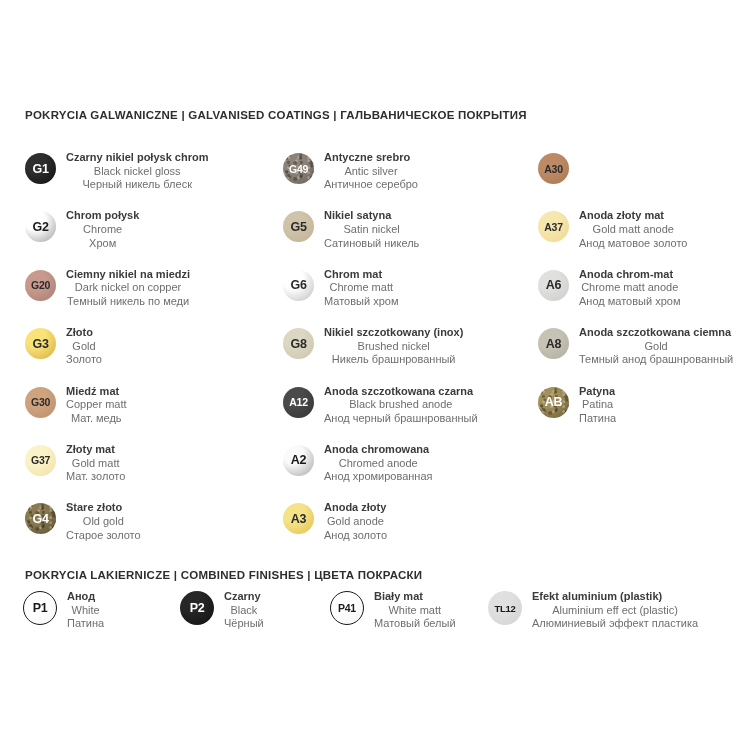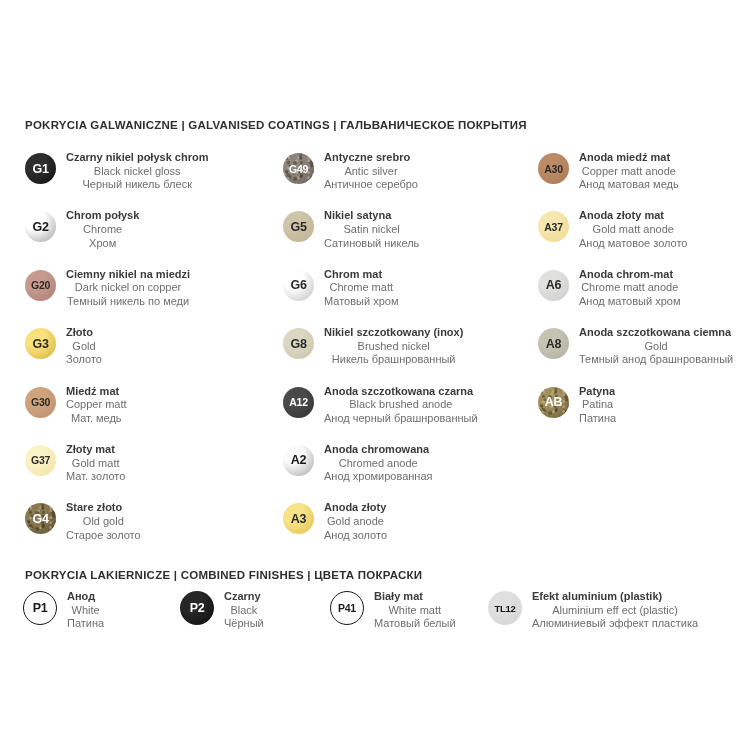--- a/index.html
+++ b/index.html
@@ -5,21 +5,21 @@
   html,body{margin:0;padding:0;}
   body{
     width:750px;height:750px;background:#ffffff;
     font-family:"Liberation Sans", sans-serif;
     position:relative;overflow:hidden;
   }
   .sec-title{
     position:absolute;font-size:11.5px;font-weight:bold;color:#2e2e2e;
     letter-spacing:.25px;white-space:nowrap;
   }
-  #title1{left:25px;top:119px;}
+  #title1{left:25px;top:109px;}
   #title2{left:25px;top:569px;}
   .gcol{position:absolute;top:151px;width:252px;}
   #gcol0{left:25px;}
   #gcol1{left:283px;}
   #gcol2{left:538px;width:212px;}
   .item{height:58.4px;display:flex;align-items:flex-start;}
   .swatch{
     width:31px;height:31px;min-width:31px;border-radius:50%;
     display:flex;align-items:center;justify-content:center;
     font-weight:bold;margin-top:2px;position:relative;box-sizing:border-box;
@@ -194,25 +194,20 @@
       <div class="en">Gold anode</div>
       <div class="ru">Анод золото</div>
     </div>
   </div>
   </div>
 <div class="gcol" id="gcol2">
     <div class="item">
     <div class="swatch" style="background: radial-gradient(circle at 32% 28%, rgb(189, 138, 102) 0%, rgb(189, 138, 102) 34%, rgb(169, 121, 83) 100%); color: rgb(42, 42, 42); font-size: 10.5px;">
       <span class="code">A30</span>
     </div>
-    <div class="lines">
-      <div class="pl">Anoda miedź mat</div>
-      <div class="en">Copper matt anode</div>
-      <div class="ru">Анод матовая медь</div>
-    </div>
   </div>
     <div class="item">
     <div class="swatch" style="background: radial-gradient(circle at 32% 28%, rgb(246, 231, 174) 0%, rgb(246, 231, 174) 34%, rgb(237, 216, 142) 100%); color: rgb(42, 42, 42); font-size: 10.5px;">
       <span class="code">A37</span>
     </div>
     <div class="lines">
       <div class="pl">Anoda złoty mat</div>
       <div class="en">Gold matt anode</div>
       <div class="ru">Анод матовое золото</div>
     </div>

